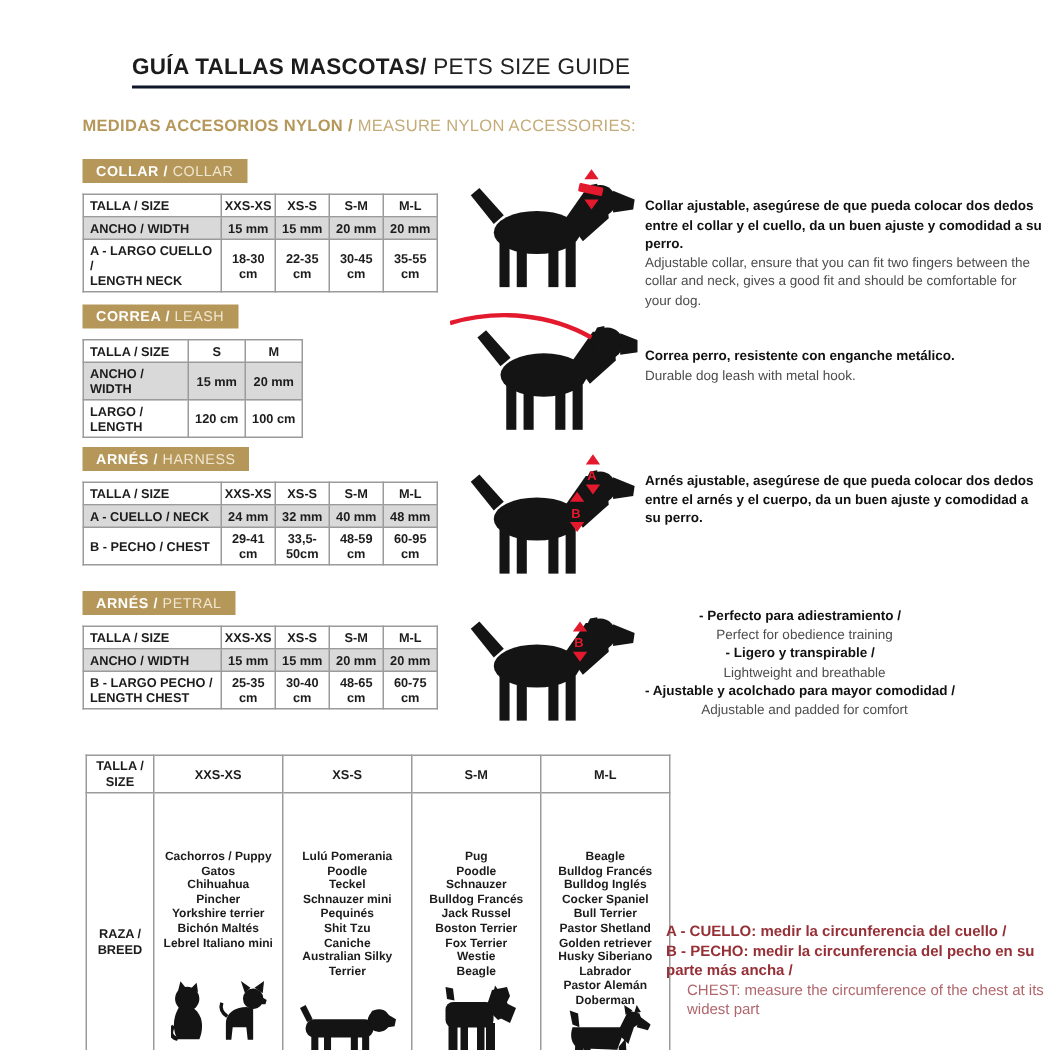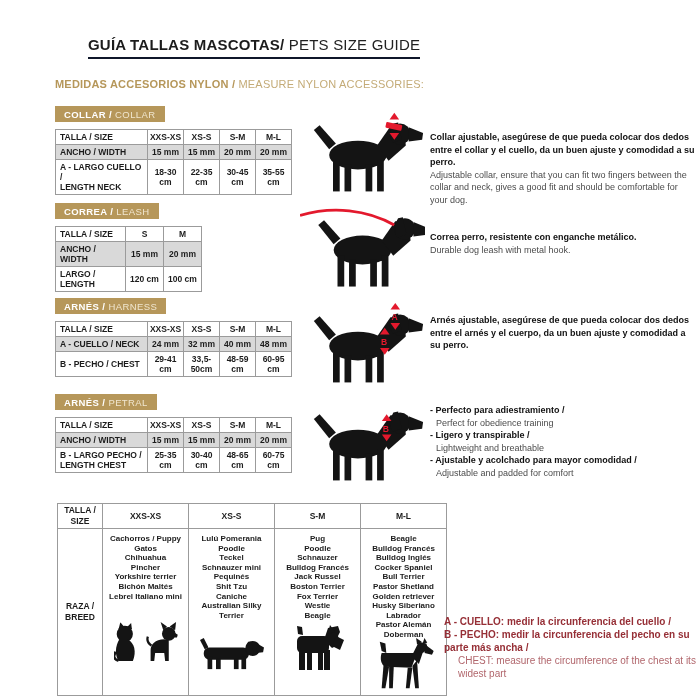--- a/index.html
+++ b/index.html
@@ -27,28 +27,28 @@
   .desc .en { color:#4c4c4c; }
   .bullets div { font-size:9px; line-height:12.5px; }
   .bullets .es { font-weight:bold; color:#111; }
   .bullets .en { color:#4c4c4c; padding-left:6px; }
 
   #sec1 { left:55px; top:104px; } #sec2 { left:55px; top:201px; }
   #sec3 { left:55px; top:296px; } #sec4 { left:55px; top:392px; }
   #dog1 { left:310px; top:110px; } #dog2 { left:300px; top:205px; }
   #dog3 { left:310px; top:301px; } #dog4 { left:310px; top:399px; }
   #desc1 { left:430px; top:131px; } #desc2 { left:430px; top:231px; }
-  #desc3 { left:430px; top:314px; } #desc4 { left:430px; top:404px; }
+  #desc3 { left:430px; top:314px; } #desc4 { left:430px; top:404px;text-align:center; }
 
   #breeds { left:57px; top:503px; }
   table.bt { border-collapse:collapse; table-layout:fixed; }
   .bt th, .bt td { border:1px solid #9b9b9b; font-size:8px; text-align:center; vertical-align:top; padding:1px; }
   .bt th { font-size:8.5px; font-weight:bold; height:17px; vertical-align:middle; }
   .bt .bl { vertical-align:middle; font-weight:bold; white-space:pre-line; font-size:8.5px; line-height:11px; }
-  .blist { font-weight:bold; line-height:9.6px; padding-top:4px; white-space:pre-line; min-height:80px; }
+  .blist { font-weight:bold; line-height:9.6px; padding-top:4px; white-space:pre-line; min-height:80px;margin-top:32px; }
   .sil { display:flex; justify-content:center; align-items:flex-end; gap:4px; height:54px; padding-bottom:2px; }
 
   #notes { left:444px; top:615px; width:254px; font-size:10px; line-height:13px; }
   #notes .b { color:#962f36; font-weight:bold; }
   #notes .l { color:#b1666c; padding-left:14px; }
 </style>
 </head>
 <body>
 
 <svg width="0" height="0" style="position:absolute" aria-hidden="true">

